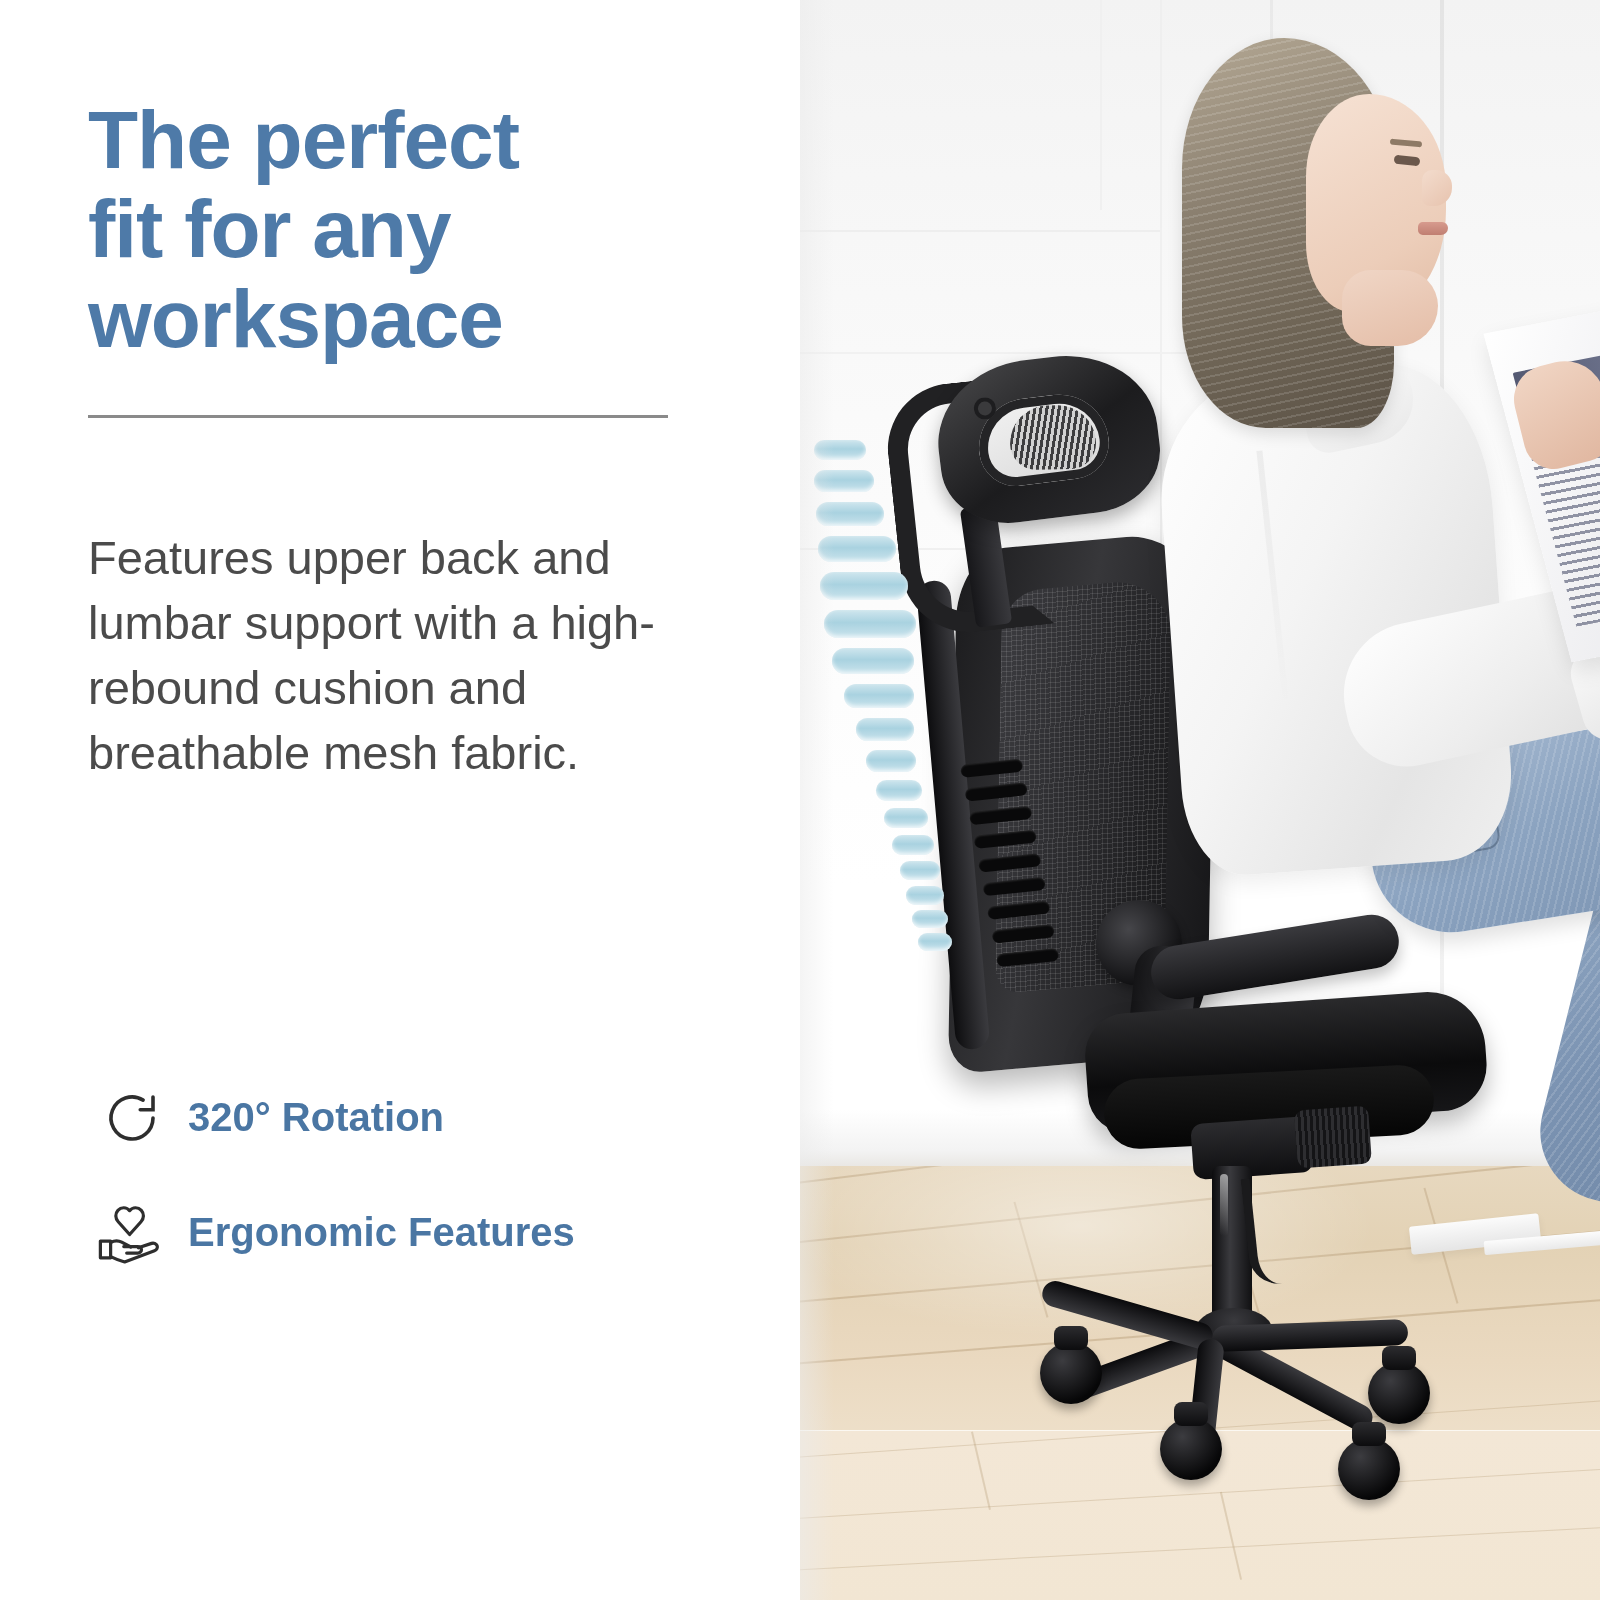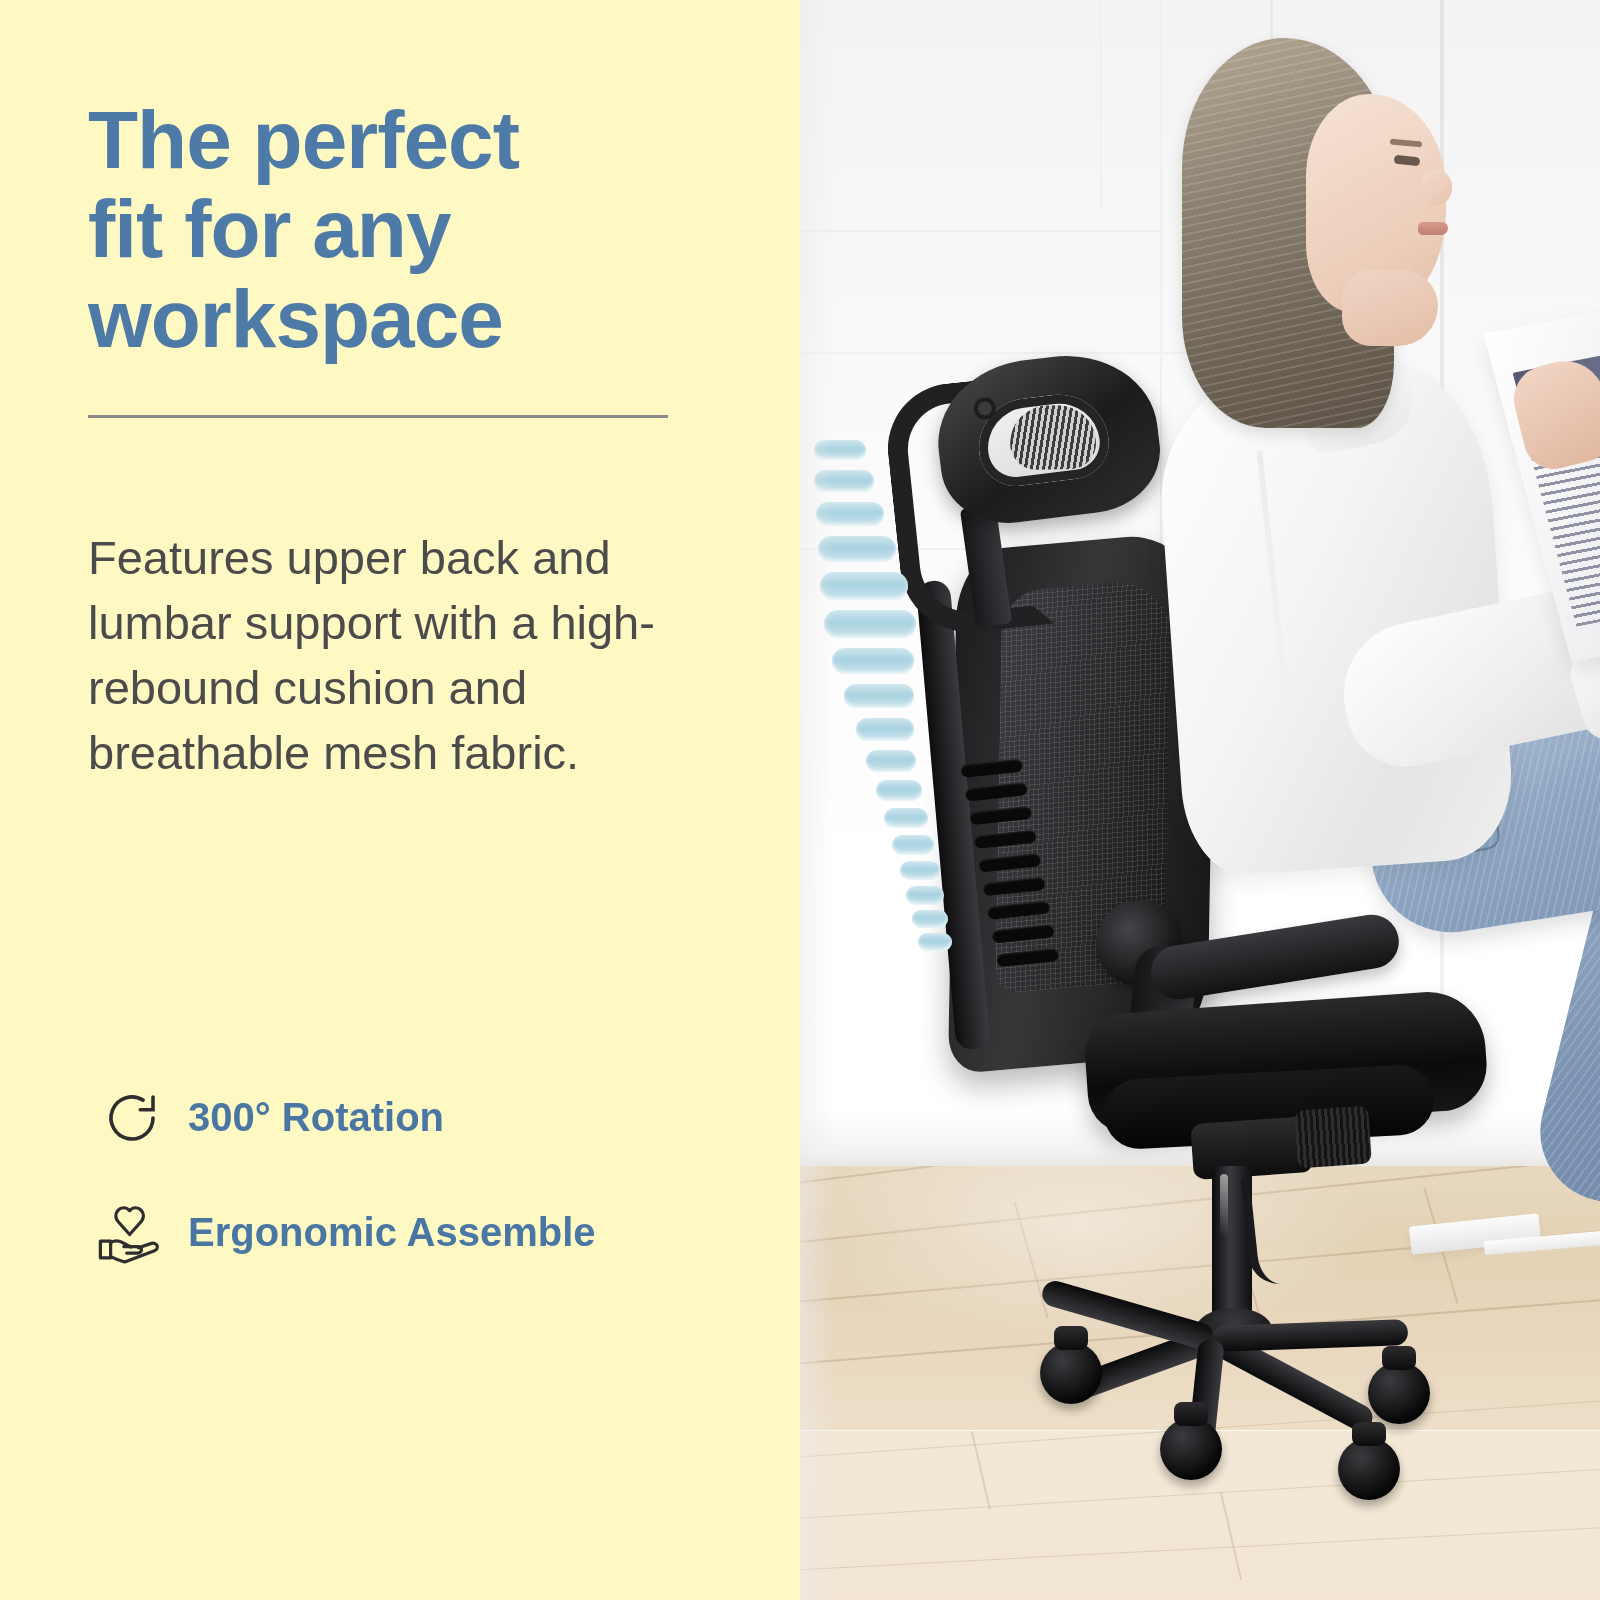--- a/index.html
+++ b/index.html
@@ -7,21 +7,21 @@
     width:1600px;height:1600px;overflow:hidden;
     font-family:"Liberation Sans", sans-serif;
     background:#ebebeb;
   }
   .page{position:relative;width:1600px;height:1600px;display:flex;}
 
   
   .left-panel{
     position:relative;
     width:800px;height:1600px;
-    background:#fef9c3;
+    background:#ffffff;
     box-sizing:border-box;
     padding:95px 0 0 88px;
     flex:0 0 800px;
   }
   .headline{
     margin:0;
     font-size:82px;
     line-height:1.09;
     font-weight:bold;
     color:#4e7aa8;
@@ -477,34 +477,34 @@
 
     <div class="feature-list">
 
       <div class="feature-row">
         <span class="feature-icon">
           <svg width="72" height="72" viewBox="0 0 48 48" fill="none" stroke="#2e2e2e" stroke-width="2.4" stroke-linecap="round">
             <path d="M38 24a14 14 0 1 1-6.6-11.9"></path>
             <polyline points="38,10 38,18.5 29.5,18.5" fill="none"></polyline>
           </svg>
         </span>
-        <span class="feature-label">300° Rotation</span>
+        <span class="feature-label">320° Rotation</span>
       </div>
 
       <div class="feature-row">
         <span class="feature-icon">
           <svg width="76" height="76" viewBox="0 0 52 52" fill="none" stroke="#2e2e2e" stroke-width="2.2" stroke-linejoin="round" stroke-linecap="round">
             <path d="M31 10.5c-2.2-2.4-5.9-2.4-8 .2-2.1-2.6-5.8-2.6-8-.2-2 2.2-1.9 5.6.2 7.8L23 27l7.8-8.7c2.1-2.2 2.2-5.6.2-7.8z"></path>
             <path d="M3 31.5h7v11.5H3z"></path>
             <path d="M10 32.5c2.6-1.4 5.2-1.5 7.6-.2l6.2 3.3"></path>
             <path d="M10 42.2c3.2 1.6 6.4 2.8 9.6 3.6l11.8-4.4 8.6-3.2c1.6-.6 2.4-2.2 1.8-3.6-.6-1.4-2.3-2-3.8-1.5l-9 3"></path>
             <path d="M19 35.3h9.6c1.4 0 2.5 1 2.5 2.2s-1.1 2.2-2.5 2.2H21"></path>
           </svg>
         </span>
-        <span class="feature-label">Ergonomic Assemble</span>
+        <span class="feature-label">Ergonomic Features</span>
       </div>
 
 
     </div>
   </div>
 
   <div class="photo">
     <div class="photo-inner">
 
       <div class="wall">

